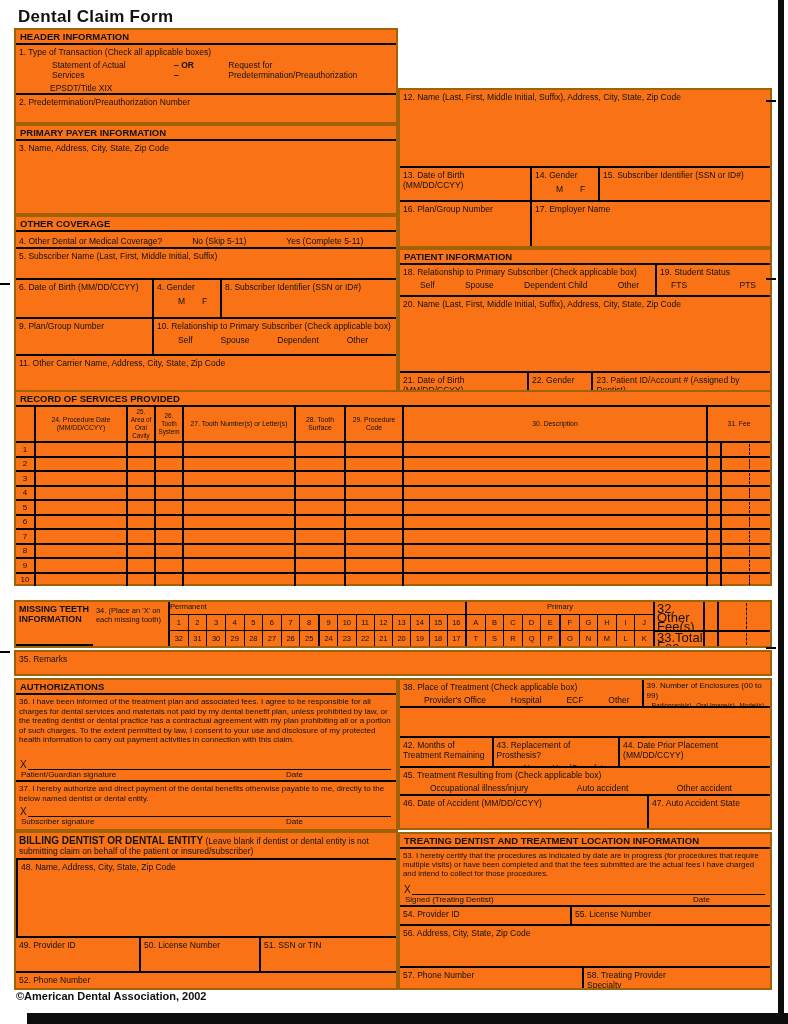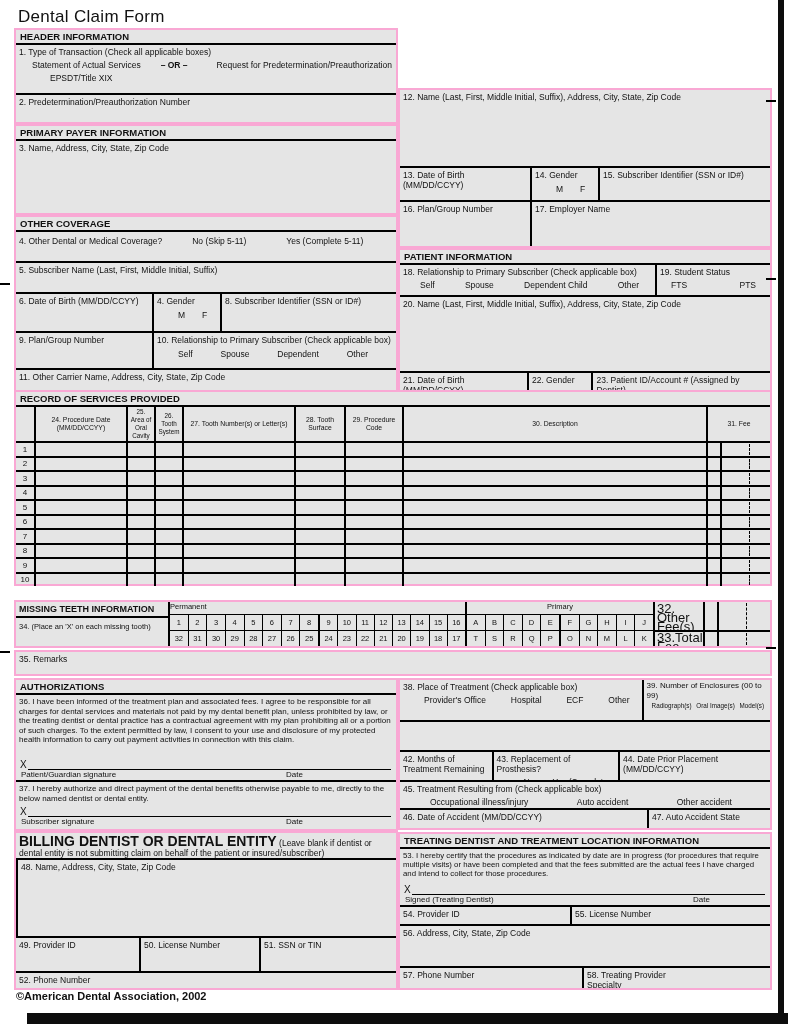--- a/index.html
+++ b/index.html
@@ -1,20 +1,20 @@
 <!DOCTYPE html>
 <html><head>
 <meta charset="utf-8">
 <style>
   *{box-sizing:border-box;margin:0;padding:0}
   html,body{background:#fff}
   body{font-family:"Liberation Sans",sans-serif;color:#111}
   .page{position:relative;width:788px;height:1024px;background:#fff;overflow:hidden}
-  .title{position:absolute;left:18px;top:7px;font-size:17px;font-weight:normal;letter-spacing:.3px}
-  .box{position:absolute;border:2px solid #f9a8d4;background:#e5e5e5;display:flex;flex-direction:column}
+  .title{position:absolute;left:18px;top:7px;font-size:17px;font-weight:bold;letter-spacing:.3px}
+  .box{position:absolute;border:2px solid #a16207;background:#f97316;display:flex;flex-direction:column}
   .sec-head{font-weight:bold;font-size:9.5px;line-height:11px;padding:1px 4px 1px;border-bottom:2px solid #000;flex:0 0 auto}
   .lbl{font-size:8.5px;line-height:10px;padding:2px 3px 0}
   .sm{font-size:8px;line-height:9.5px}
   .row{display:flex;border-top:2px solid #000;flex:0 0 auto;overflow:hidden}
   .grow{flex:1 1 auto}
   .c{position:relative;overflow:hidden}
   .c + .c{border-left:2px solid #000}
   .cf{flex:1 1 auto}
   .opts{display:flex;font-size:8.5px;line-height:10px;padding:3px 3px 0}
   .b{font-weight:bold}
@@ -24,21 +24,21 @@
   .svc-h{border-left:2px solid #000;font-size:6.8px;line-height:8px;display:flex;align-items:center;justify-content:center;text-align:center;padding:1px 2px}
   .svc-h:first-child{border-left:none}
   .svc-head-row{flex:0 0 33px}
   .svc-body{flex:1 1 auto;grid-auto-rows:14.5px}
   .svc-cell{border-top:2px solid #000;border-left:2px solid #000;position:relative}
   .svc-num{border-left:none;font-size:8px;display:flex;align-items:center;justify-content:center}
   .feeline{position:relative}
   .feeline::after{content:"";position:absolute;top:1px;bottom:1px;left:27px;border-left:1.5px dashed #000}
   
   .mt-wrap{flex-direction:row}
-  .mt-label{width:154px;border-right:2px solid #000;display:flex;flex-direction:column}
+  .mt-label{width:154px;border-right:2px solid #000;display:flex;flex-direction:row}
   .mt-head{font-weight:bold;font-size:9px;line-height:10px;padding:2px 3px;border-bottom:2px solid #000}
   .mt-34{font-size:7.5px;line-height:9px;padding:4px 3px 0}
   .mt-grid{width:485px;display:flex;flex-direction:column;border-right:2px solid #000}
   .mt-toprow{display:flex;border-bottom:1px solid #000;flex:0 0 13px;font-size:7.5px}
   .mt-perm-label{width:297px;text-align:left;border-right:2px solid #000}
   .mt-prim-label{flex:1;text-align:center}
   .mt-row{display:flex;flex:1}
   .mt-row + .mt-row{border-top:1px solid #000}
   .mt-g{display:flex}
   .mt-g + .mt-g{border-left:2px solid #000}
@@ -67,21 +67,21 @@
 <body>
 
 <div class="page">
 
   <div class="title">Dental Claim Form</div>
 
   <div class="box" style="left:14px;top:28px;width:384px;height:96px">
     <div class="sec-head">HEADER INFORMATION</div>
     <div class="c" style="height:48px">
       <div class="lbl">1. Type of Transaction (Check all applicable boxes)</div>
-      <div class="opts" style="padding-left:16px;gap:20px">
+      <div class="opts" style="padding-left:36px;gap:20px">
         <span>Statement of Actual Services</span>
         <span class="b">– OR –</span>
         <span style="margin-left:9px">Request for Predetermination/Preauthorization</span>
       </div>
       <div class="opts" style="padding-left:34px">
         <span>EPSDT/Title XIX</span>
       </div>
     </div>
     <div class="row grow">
         <div class="c cf">
@@ -92,21 +92,21 @@
 
   <div class="box" style="left:14px;top:124px;width:384px;height:91px">
     <div class="sec-head">PRIMARY PAYER INFORMATION</div>
     <div class="c grow">
       <div class="lbl">3. Name, Address, City, State, Zip Code</div>
     </div>
   </div>
 
   <div class="box" style="left:14px;top:215px;width:384px;height:187px">
     <div class="sec-head">OTHER COVERAGE</div>
-    <div class="c" style="height:29px">
+    <div class="c" style="height:15px">
       <div class="opts" style="padding-top:4px">
         <span>4. Other Dental or Medical Coverage?</span>
         <span style="margin-left:30px">No  (Skip 5-11)</span>
         <span style="margin-left:40px">Yes (Complete 5-11)</span>
       </div>
     </div>
     <div class="row" style="height:31px">
         <div class="c cf">
       <div class="lbl">5. Subscriber Name (Last, First, Middle Initial, Suffix)</div>
     </div>
@@ -458,21 +458,21 @@
         <span class="sigrule"></span>
       </div>
       <div class="siglabels" style="padding-bottom:2px">
         <span>Subscriber signature</span>
         <span style="margin-left:auto;margin-right:88px">Date</span>
       </div>
     </div>
   </div>
 
   <div class="box" style="left:398px;top:678px;width:374px;height:152px">
-    <div class="row" style="height:40px;border-top:none">
+    <div class="row" style="height:26px;border-top:none">
       <div class="c" style="width:258px">
         <div class="lbl">38. Place of Treatment (Check applicable box)</div>
         <div class="opts between" style="padding:3px 12px 0 24px">
           <span>Provider's Office</span>
           <span>Hospital</span>
           <span>ECF</span>
           <span>Other</span>
         </div>
       </div>
       <div class="c cf">
@@ -517,21 +517,21 @@
       </div>
       <div class="c cf">
         <div class="lbl">47. Auto Accident State</div>
       </div>
     </div>
   </div>
 
   <div class="box" style="left:14px;top:831px;width:384px;height:159px">
     <div class="c" style="height:27px;border-bottom:2px solid #000">
       <div class="lbl" style="font-size:8.5px;line-height:10px;padding-top:3px">
-        <span class="b" style="font-size:14px">BILLING DENTIST OR DENTAL ENTITY</span>
+        <span class="b" style="font-size:10px">BILLING DENTIST OR DENTAL ENTITY</span>
         <span>(Leave blank if dentist or dental entity is not submitting claim on behalf of the patient or insured/subscriber)</span>
       </div>
     </div>
     <div class="c" style="height:76px">
       <div class="lbl">48. Name, Address, City, State, Zip Code</div>
     </div>
     <div class="row" style="height:35px">
       <div class="c" style="width:123px">
         <div class="lbl">49. Provider ID</div>
       </div>

